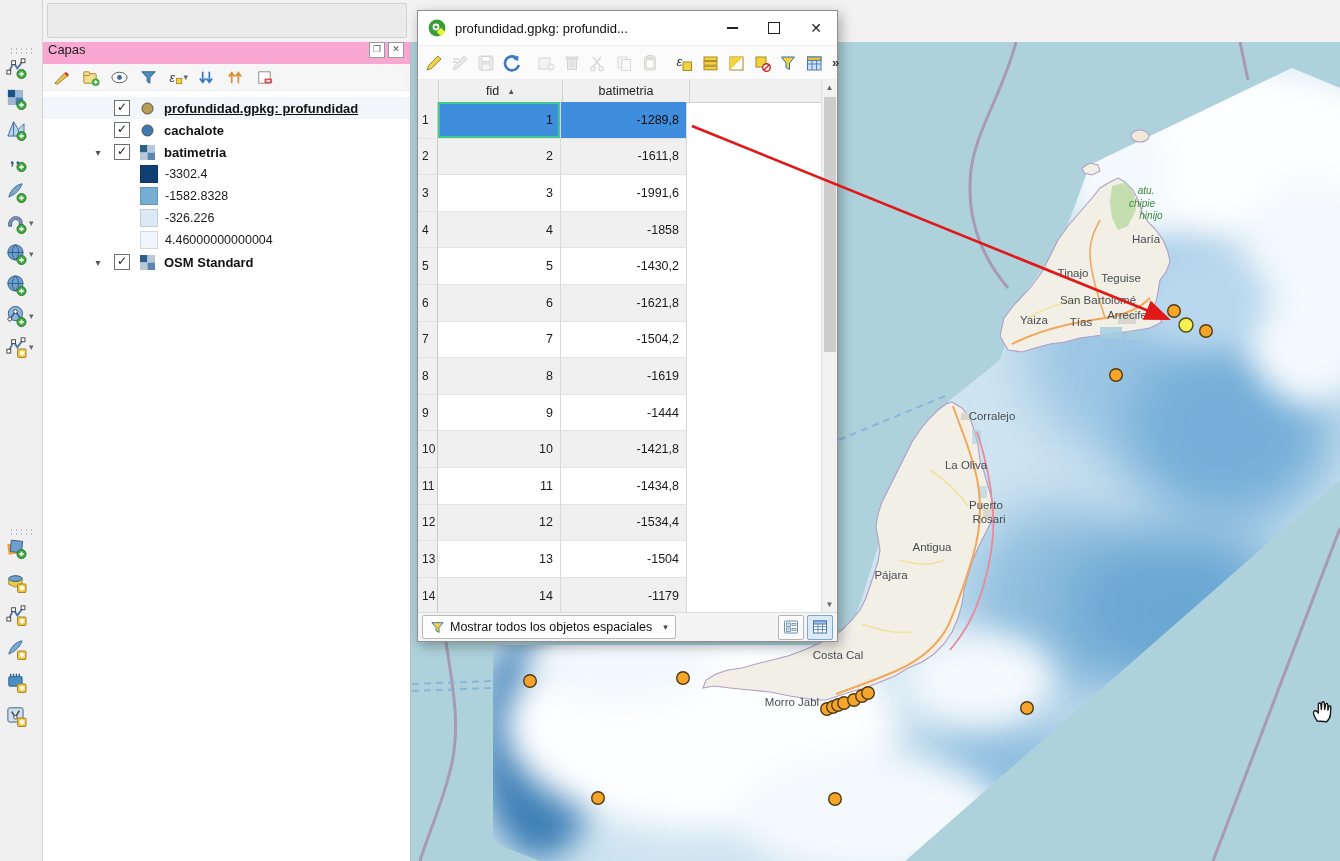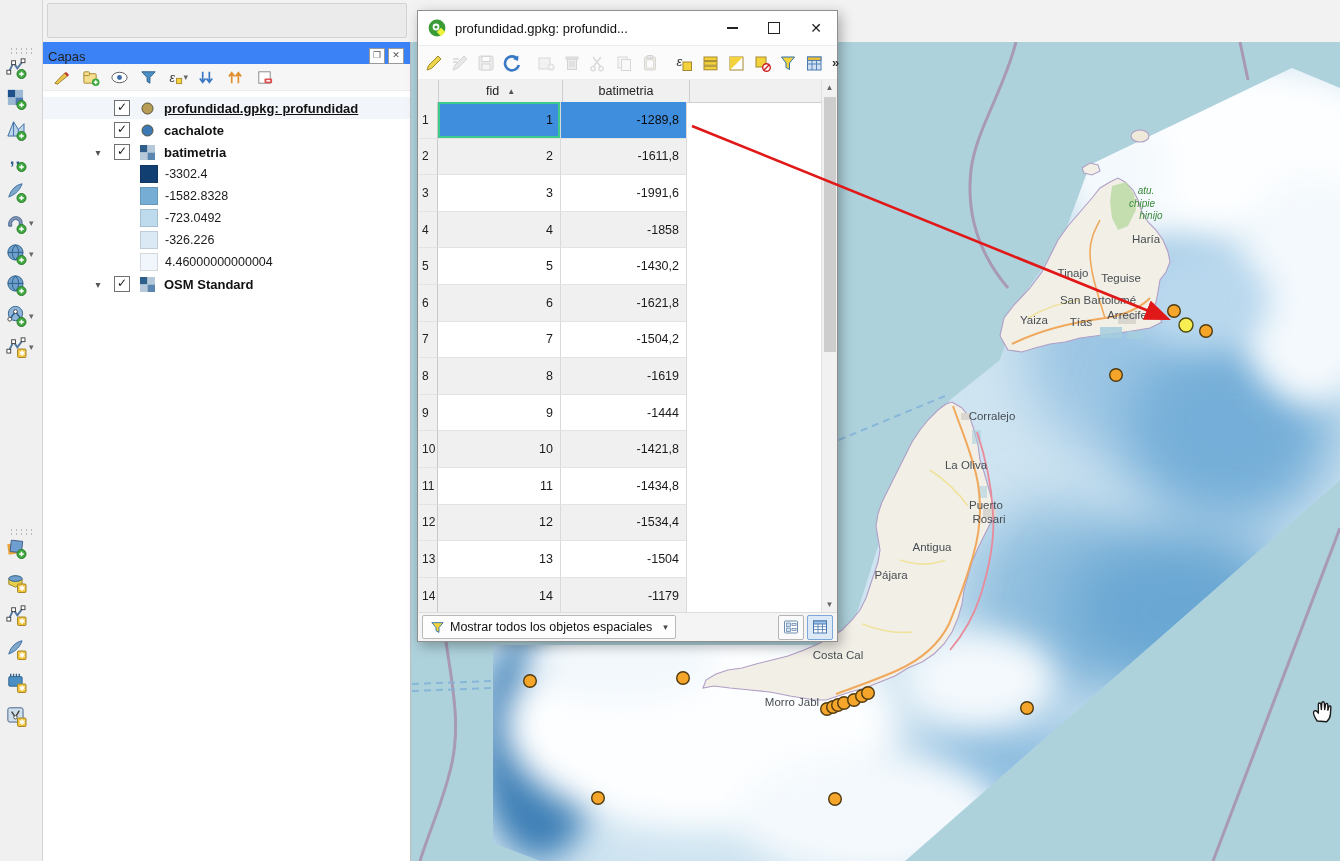--- a/index.html
+++ b/index.html
@@ -16,21 +16,21 @@
           border-right:1px solid #d4d4d4;z-index:5;}
   .lt-handle{position:absolute;left:9px;width:24px;height:7px;
           background-image:radial-gradient(#b9b9b9 1px, transparent 1.1px);
           background-size:5px 4px;}
   .lt-btn{position:absolute;left:5px;width:30px;height:28px;display:flex;align-items:center;justify-content:flex-start;}
   .lt-btn svg{width:24px;height:24px;}
   .lt-dd{font-size:9px;color:#666;margin-left:0px;}
   
   #layers-panel{position:absolute;left:42px;top:42px;width:368px;height:819px;background:#fff;
           border-right:1px solid #bdbdbd;z-index:4;}
-  #lp-titlebar{height:22px;background:#3b82f6;display:flex;align-items:flex-end;padding:0 6px;}
+  #lp-titlebar{height:22px;background:#f9a8d4;display:flex;align-items:flex-start;padding:0 6px;}
   #lp-title{font-size:13px;color:#222;flex:1;}
   .lp-winbtn{width:14px;height:14px;border:1px solid #9a9a9a;background:#fdfdfd;margin-left:3px;
           font-size:9px;line-height:12px;text-align:center;color:#555;}
   #lp-toolbar{height:26px;background:#f6f6f6;display:flex;align-items:center;gap:7px;padding:0 8px;
           border-bottom:1px solid #ededed;}
   .lp-tool{width:22px;height:22px;display:flex;align-items:center;justify-content:center;}
   .lp-tool svg{width:19px;height:19px;}
   #layer-tree{padding-top:6px;}
   .tree-row{height:22px;display:flex;align-items:center;position:relative;}
   .tree-row.active-layer{background:#f2f6fa;}
@@ -365,24 +365,20 @@
       </div>
       <div class="tree-row">
         <span class="swatch" style="background: rgb(18, 63, 113); border: 1px solid rgba(0, 0, 0, 0.12);"></span>
         <span class="swatch-label">-3302.4</span>
       </div>
       <div class="tree-row">
         <span class="swatch" style="background: rgb(117, 173, 212); border: 1px solid rgba(0, 0, 0, 0.12);"></span>
         <span class="swatch-label">-1582.8328</span>
       </div>
       <div class="tree-row">
-        <span class="swatch" style="background: rgb(190, 218, 237); border: 1px solid rgba(0, 0, 0, 0.12);"></span>
-        <span class="swatch-label">-723.0492</span>
-      </div>
-      <div class="tree-row">
         <span class="swatch" style="background: rgb(219, 233, 245); border: 1px solid rgba(0, 0, 0, 0.12);"></span>
         <span class="swatch-label">-326.226</span>
       </div>
       <div class="tree-row">
         <span class="swatch" style="background: rgb(240, 246, 251); border: 1px solid rgba(0, 0, 0, 0.12);"></span>
         <span class="swatch-label">4.46000000000004</span>
       </div>
       <div class="tree-row">
         <span class="expander">▾</span>
         <span class="cbx">✓</span>

